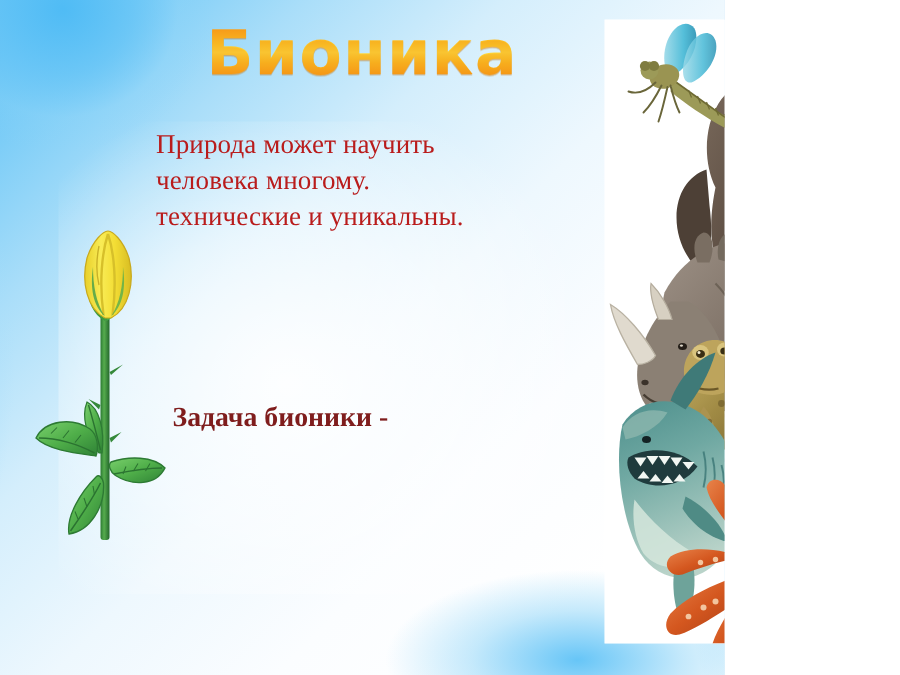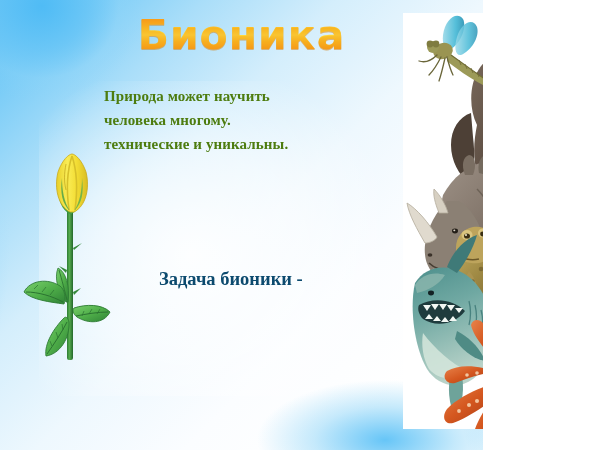--- a/index.html
+++ b/index.html
@@ -116,40 +116,39 @@
     color: rgba(235,150,30,0.30);
     z-index: 1;
   }
 
   
   .para-main {
     position: absolute;
     left: 104px;
     top: 84px;
     width: 300px;
-    color: #4d7c0f;
+    color: #b91c1c;
     font-family: "Liberation Serif", serif;
-    font-weight: bold;
-    font-size: 15px;
+    font-weight: normal;
+    font-size: 18px;
     line-height: 24px;
     letter-spacing: 0.1px;
   }
   .para-main div { white-space: nowrap; }
 
   .para-task {
     position: absolute;
     left: 115px;
     top: 268px;
     width: 300px;
-    color: #0c4a6e;
+    color: #7f1d1d;
     font-family: "Liberation Serif", serif;
     font-weight: bold;
     font-size: 18.5px;
     line-height: 23px;
-    margin-left: 44px;
   }
   .para-task .gap { height: 22px; }
   .para-task div { white-space: nowrap; }
 
   
   .rose {
     position: absolute;
     left: 14px;
     top: 152px;
     width: 118px;

